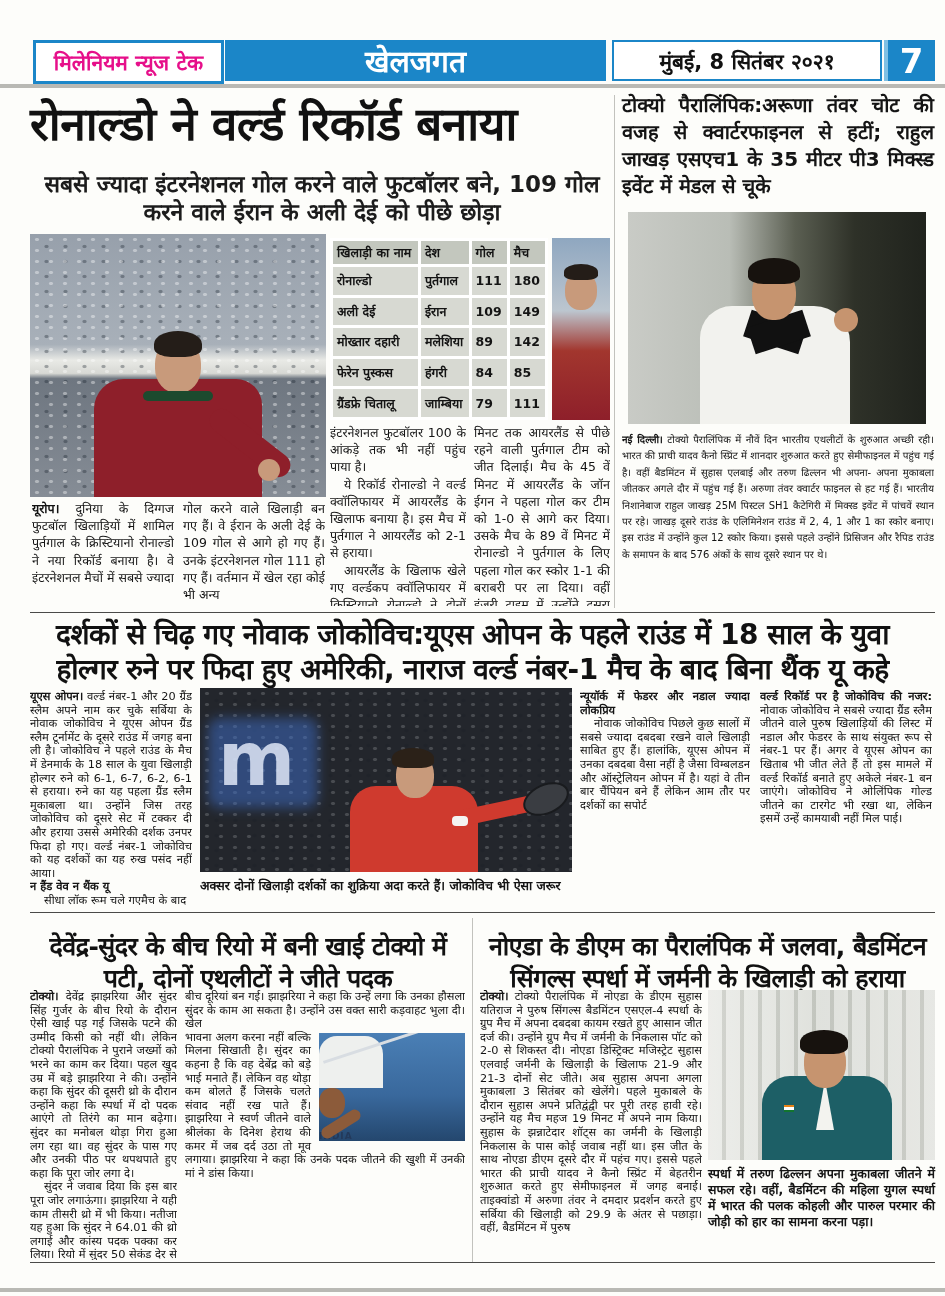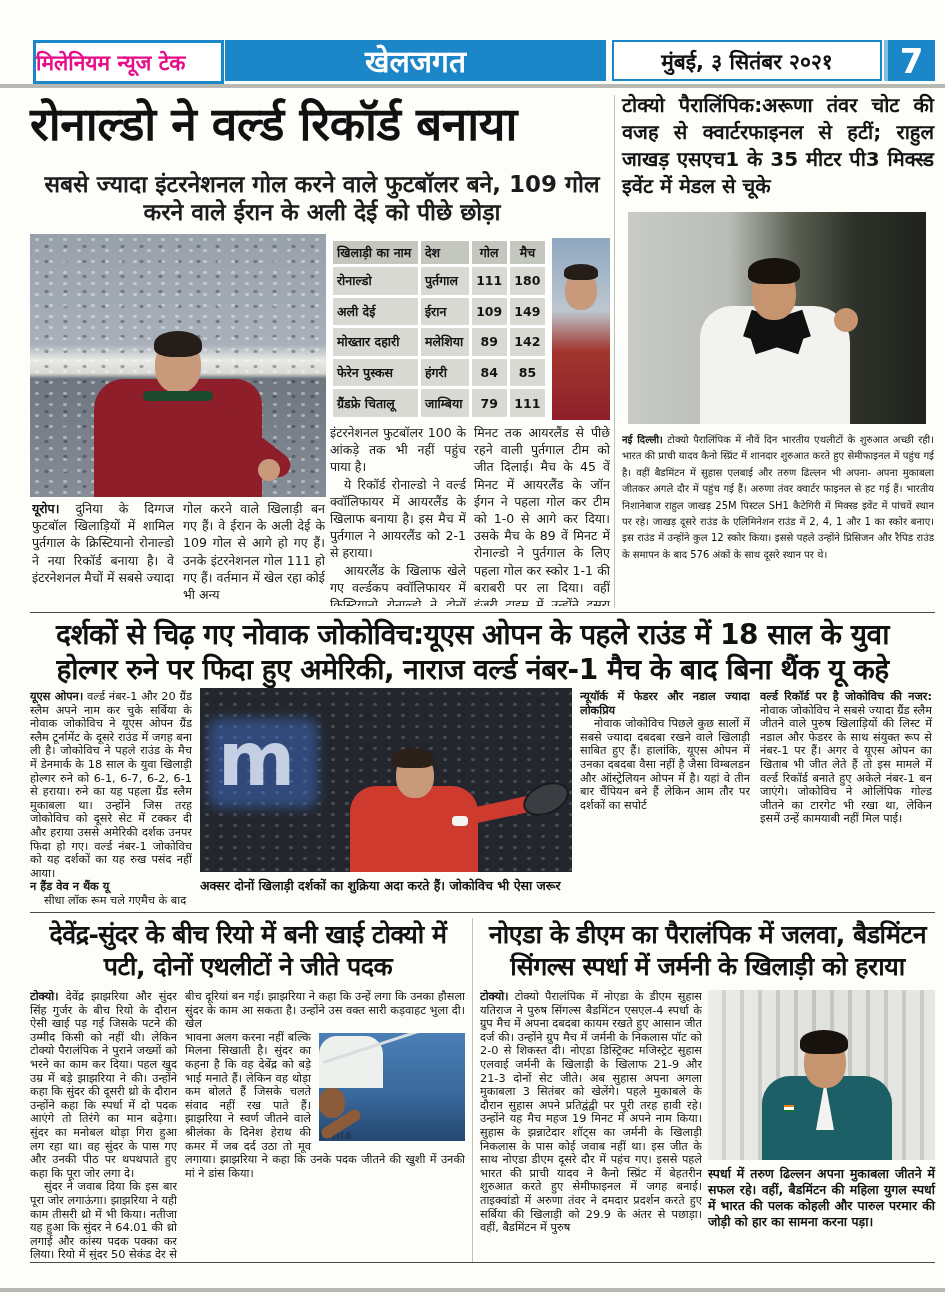--- a/index.html
+++ b/index.html
@@ -3,48 +3,48 @@
 <meta charset="utf-8">
 <style>
   html,body{margin:0;padding:0;background:#e9e9e6;}
   #page{position:relative;width:945px;height:1296px;margin:0 auto;background:#fdfdfa;
         font-family:"DejaVu Sans","Liberation Sans",sans-serif;color:#141414;overflow:hidden;}
   .abs{position:absolute;}
   .rule{position:absolute;background:#b9b9b4;}
   .rule-dark{background:#4a4a48;}
   .vrule{position:absolute;background:#c2c2bd;width:1px;}
   
-  .brand-box{display:flex;align-items:center;justify-content:flex-start;border:3px solid var(--blue);
+  .brand-box{display:flex;align-items:center;justify-content:center;border:3px solid var(--blue);
              font-weight:bold;font-size:21px;color:var(--pink);background:#fff;}
   .section-bar{display:flex;align-items:center;justify-content:center;background:var(--blue);
                color:#fff;font-weight:bold;font-size:30px;}
   .date-box{display:flex;align-items:center;justify-content:center;border:2px solid var(--blue);
             background:#fff;font-weight:bold;font-size:21px;color:#111;}
   .pageno-box{display:flex;align-items:center;justify-content:center;background:var(--blue);
               border-left:4px solid #7fc0e4;color:#fff;font-weight:bold;font-size:34px;}
   
   .hl{font-weight:800;color:#111;letter-spacing:-.5px;}
   .hl-main{font-size:46px;line-height:56px;text-align:left;}
   .hl-sub{font-size:23px;line-height:28px;text-align:center;font-weight:700;color:#1c1c1c;}
   .hl-side{font-size:20px;line-height:27px;text-align:justify;font-weight:800;}
   .hl-mid{font-size:28px;line-height:35px;text-align:center;font-weight:800;}
-  .hl-bot{font-size:25px;line-height:32px;text-align:center;font-weight:800;}
+  .hl-bot{font-size:25px;line-height:32px;text-align:center;font-weight:800;margin-top:12px;}
   
   .bt{font-size:12.5px;line-height:17.2px;text-align:justify;overflow:hidden;}
   .bt p{margin:0 0 0 0;text-indent:14px;}
   .bt p.noind{text-indent:0;}
   .bt-sm{font-size:11.3px;line-height:13.6px;}
   .subhead{font-weight:800;text-indent:0 !important;}
   .dl{font-weight:800;}
   .caption{font-size:12.5px;line-height:16px;font-weight:600;text-align:justify;}
   
   table.goals{border-collapse:separate;border-spacing:3px;background:#fff;width:100%;height:100%;}
   table.goals th{background:#c3c7be;font-size:12.5px;font-weight:800;padding:3px 4px;text-align:left;}
   table.goals td{background:#d7d9d2;font-size:12.5px;font-weight:700;padding:3px 4px;text-align:left;}
-  table.goals th.num,table.goals td.num{text-align:center;}
+  table.goals th.num,table.goals td.num{}
   
   .ph{position:absolute;overflow:hidden;background:#9aa2ab;}
   .ph .el{position:absolute;}
   .crowd{inset:0;background-image:
      radial-gradient(rgba(255,255,255,.38) 1.5px,transparent 2.6px),
      radial-gradient(rgba(15,25,35,.33) 1.5px,transparent 2.6px);
      background-size:14px 11px,19px 15px;background-position:0 0,7px 5px;}
   .floatph{float:right;position:relative;overflow:hidden;margin:2px 0 4px 8px;}
 </style>
 </head>
@@ -52,21 +52,21 @@
 
 <div id="page" style="--blue:#1b86c8;--pink:#e60f8a">
 
   <div class="abs brand-box" style="left:33px;top:40px;width:185px;height:38px">
     <span>मिलेनियम न्यूज टेक</span>
   </div>
   <div class="abs section-bar" style="left:225px;top:40px;width:381px;height:41px">
     <span>खेलजगत</span>
   </div>
   <div class="abs date-box" style="left:612px;top:40px;width:266px;height:37px">
-    <span>मुंबई, ३ सितंबर २०२१</span>
+    <span>मुंबई, 8 सितंबर २०२१</span>
   </div>
   <div class="abs pageno-box" style="left:884px;top:40px;width:47px;height:41px">
     <span>7</span>
   </div>
   <div class="rule" style="left:0;top:84px;width:945px;height:4px"></div>
 
   <div class="abs hl hl-main" style="left:30px;top:96px;width:582px;height:66px">रोनाल्डो ने वर्ल्ड रिकॉर्ड बनाया</div>
   <div class="abs hl-sub" style="left:44px;top:170px;width:556px;height:58px">सबसे ज्यादा इंटरनेशनल गोल करने वाले फुटबॉलर बने, 109 गोल करने वाले ईरान के अली देई को पीछे छोड़ा</div>
 
   <div class="ph" style="left:30px;top:234px;width:296px;height:263px;

